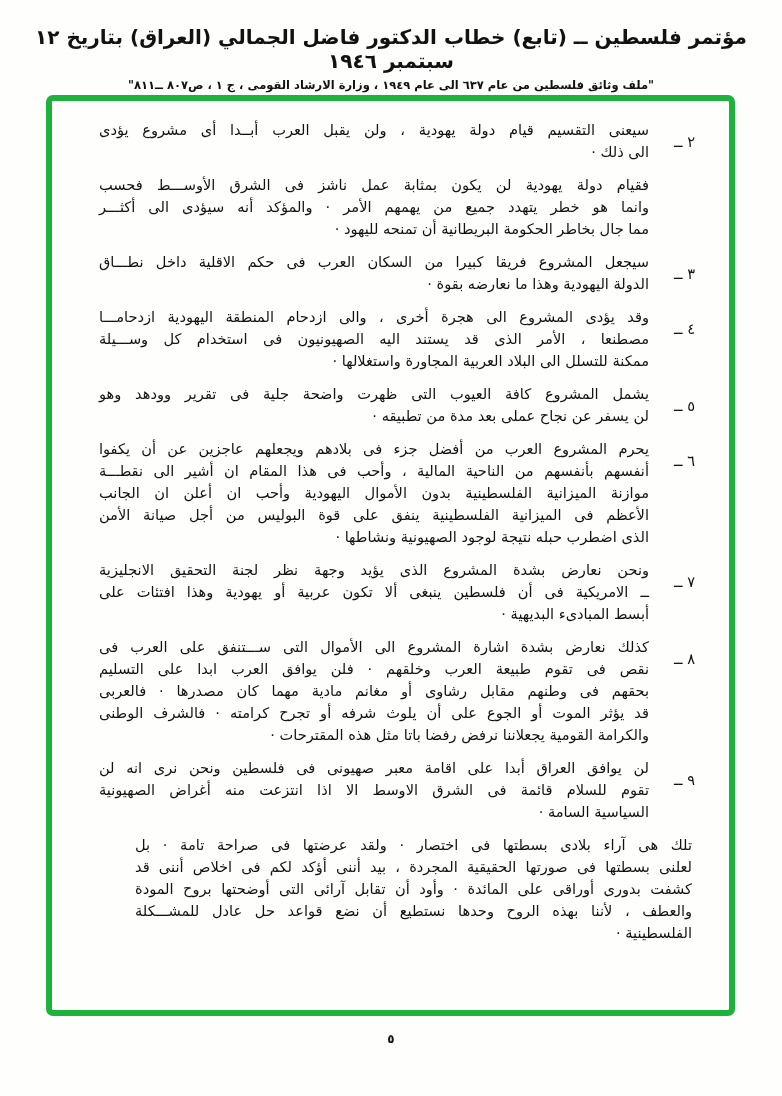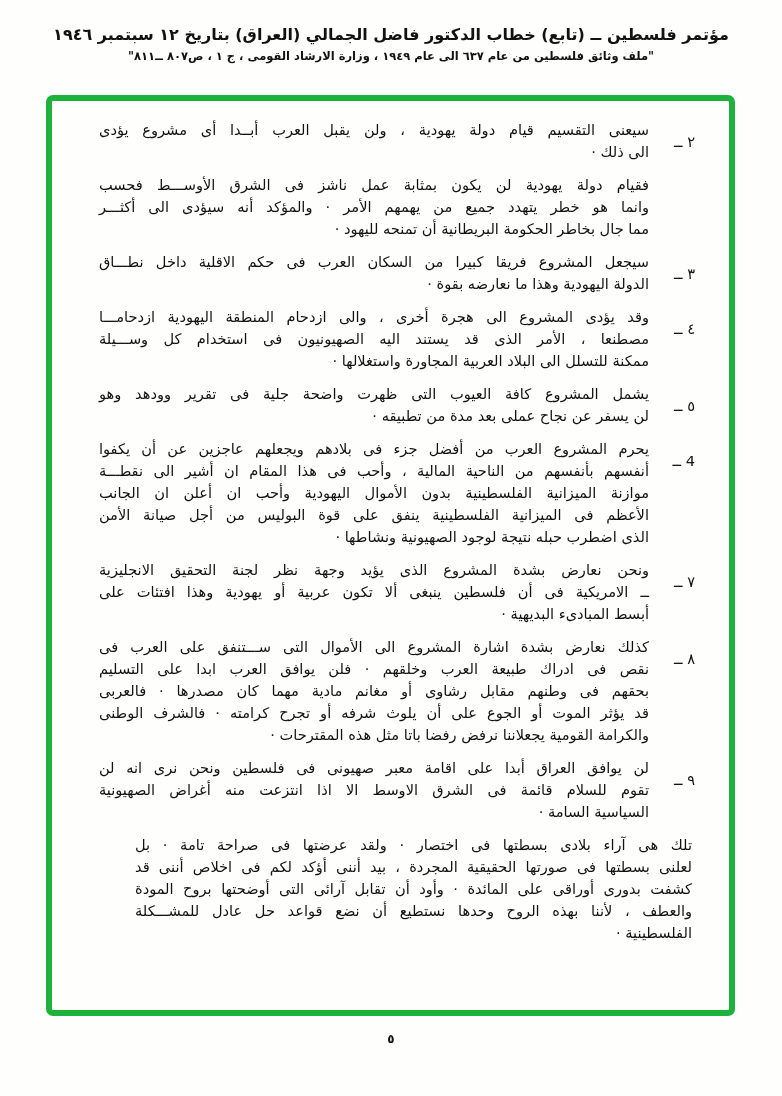--- a/index.html
+++ b/index.html
@@ -1,18 +1,18 @@
 <!DOCTYPE html>
 <html lang="ar"><head>
 <meta charset="utf-8">
 <style>
   html,body{margin:0;padding:0;width:782px;height:1096px;background:#fefefc;overflow:hidden;}
   body{position:relative;font-family:"DejaVu Sans",sans-serif;color:#121212;}
   .header{position:absolute;top:25px;left:0;width:100%;text-align:center;direction:rtl;}
-  .title{font-size:16px;font-weight:bold;}
+  .title{font-size:20px;font-weight:bold;}
   .source{font-size:11.5px;font-weight:bold;margin-top:5px;}
   .frame{position:absolute;left:46px;top:95px;width:689px;height:921px;box-sizing:border-box;
          border:6px solid #1cb23b;border-radius:7px;}
   .content{position:absolute;top:119px;right:87px;width:596px;direction:rtl;
            font-size:14.6px;line-height:22px;}
   .block{margin-bottom:11px;}
   .item{position:relative;padding-right:46px;}
   .marker{position:absolute;right:0;top:12px;white-space:nowrap;}
   .indent{padding-right:46px;}
   .full{padding-right:3px;margin-left:36px;}
@@ -58,39 +58,39 @@
     <div class="tl last">ممكنة للتسلل الى البلاد العربية المجاورة واستغلالها ·</div>
   </div>
 
   <div class="block item">
     <span class="marker">٥ ــ</span>
     <div class="tl">يشمل المشروع كافة العيوب التى ظهرت واضحة جلية فى تقرير وودهد وهو</div>
     <div class="tl last">لن يسفر عن نجاح عملى بعد مدة من تطبيقه ·</div>
   </div>
 
   <div class="block item">
-    <span class="marker">4 ــ</span>
+    <span class="marker">٦ ــ</span>
     <div class="tl">يحرم المشروع العرب من أفضل جزء فى بلادهم ويجعلهم عاجزين عن أن يكفوا</div>
     <div class="tl">أنفسهم بأنفسهم من الناحية المالية ، وأحب فى هذا المقام ان أشير الى نقطـــة</div>
     <div class="tl">موازنة الميزانية الفلسطينية بدون الأموال اليهودية وأحب ان أعلن ان الجانب</div>
     <div class="tl">الأعظم فى الميزانية الفلسطينية ينفق على قوة البوليس من أجل صيانة الأمن</div>
     <div class="tl last">الذى اضطرب حبله نتيجة لوجود الصهيونية ونشاطها ·</div>
   </div>
 
   <div class="block item">
     <span class="marker">٧ ــ</span>
     <div class="tl">ونحن نعارض بشدة المشروع الذى يؤيد وجهة نظر لجنة التحقيق الانجليزية</div>
     <div class="tl">ــ الامريكية فى أن فلسطين ينبغى ألا تكون عربية أو يهودية وهذا افتئات على</div>
     <div class="tl last">أبسط المبادىء البديهية ·</div>
   </div>
 
   <div class="block item">
     <span class="marker">٨ ــ</span>
     <div class="tl">كذلك نعارض بشدة اشارة المشروع الى الأموال التى ســـتنفق على العرب فى</div>
-    <div class="tl">نقص فى ادراك طبيعة العرب وخلقهم · فلن يوافق العرب ابدا على التسليم</div>
+    <div class="tl">نقص فى تقوم طبيعة العرب وخلقهم · فلن يوافق العرب ابدا على التسليم</div>
     <div class="tl">بحقهم فى وطنهم مقابل رشاوى أو مغانم مادية مهما كان مصدرها · فالعربى</div>
     <div class="tl">قد يؤثر الموت أو الجوع على أن يلوث شرفه أو تجرح كرامته · فالشرف الوطنى</div>
     <div class="tl last">والكرامة القومية يجعلاننا نرفض رفضا باتا مثل هذه المقترحات ·</div>
   </div>
 
   <div class="block item">
     <span class="marker">٩ ــ</span>
     <div class="tl">لن يوافق العراق أبدا على اقامة معبر صهيونى فى فلسطين ونحن نرى انه لن</div>
     <div class="tl">تقوم للسلام قائمة فى الشرق الاوسط الا اذا انتزعت منه أغراض الصهيونية</div>
     <div class="tl last">السياسية السامة ·</div>

